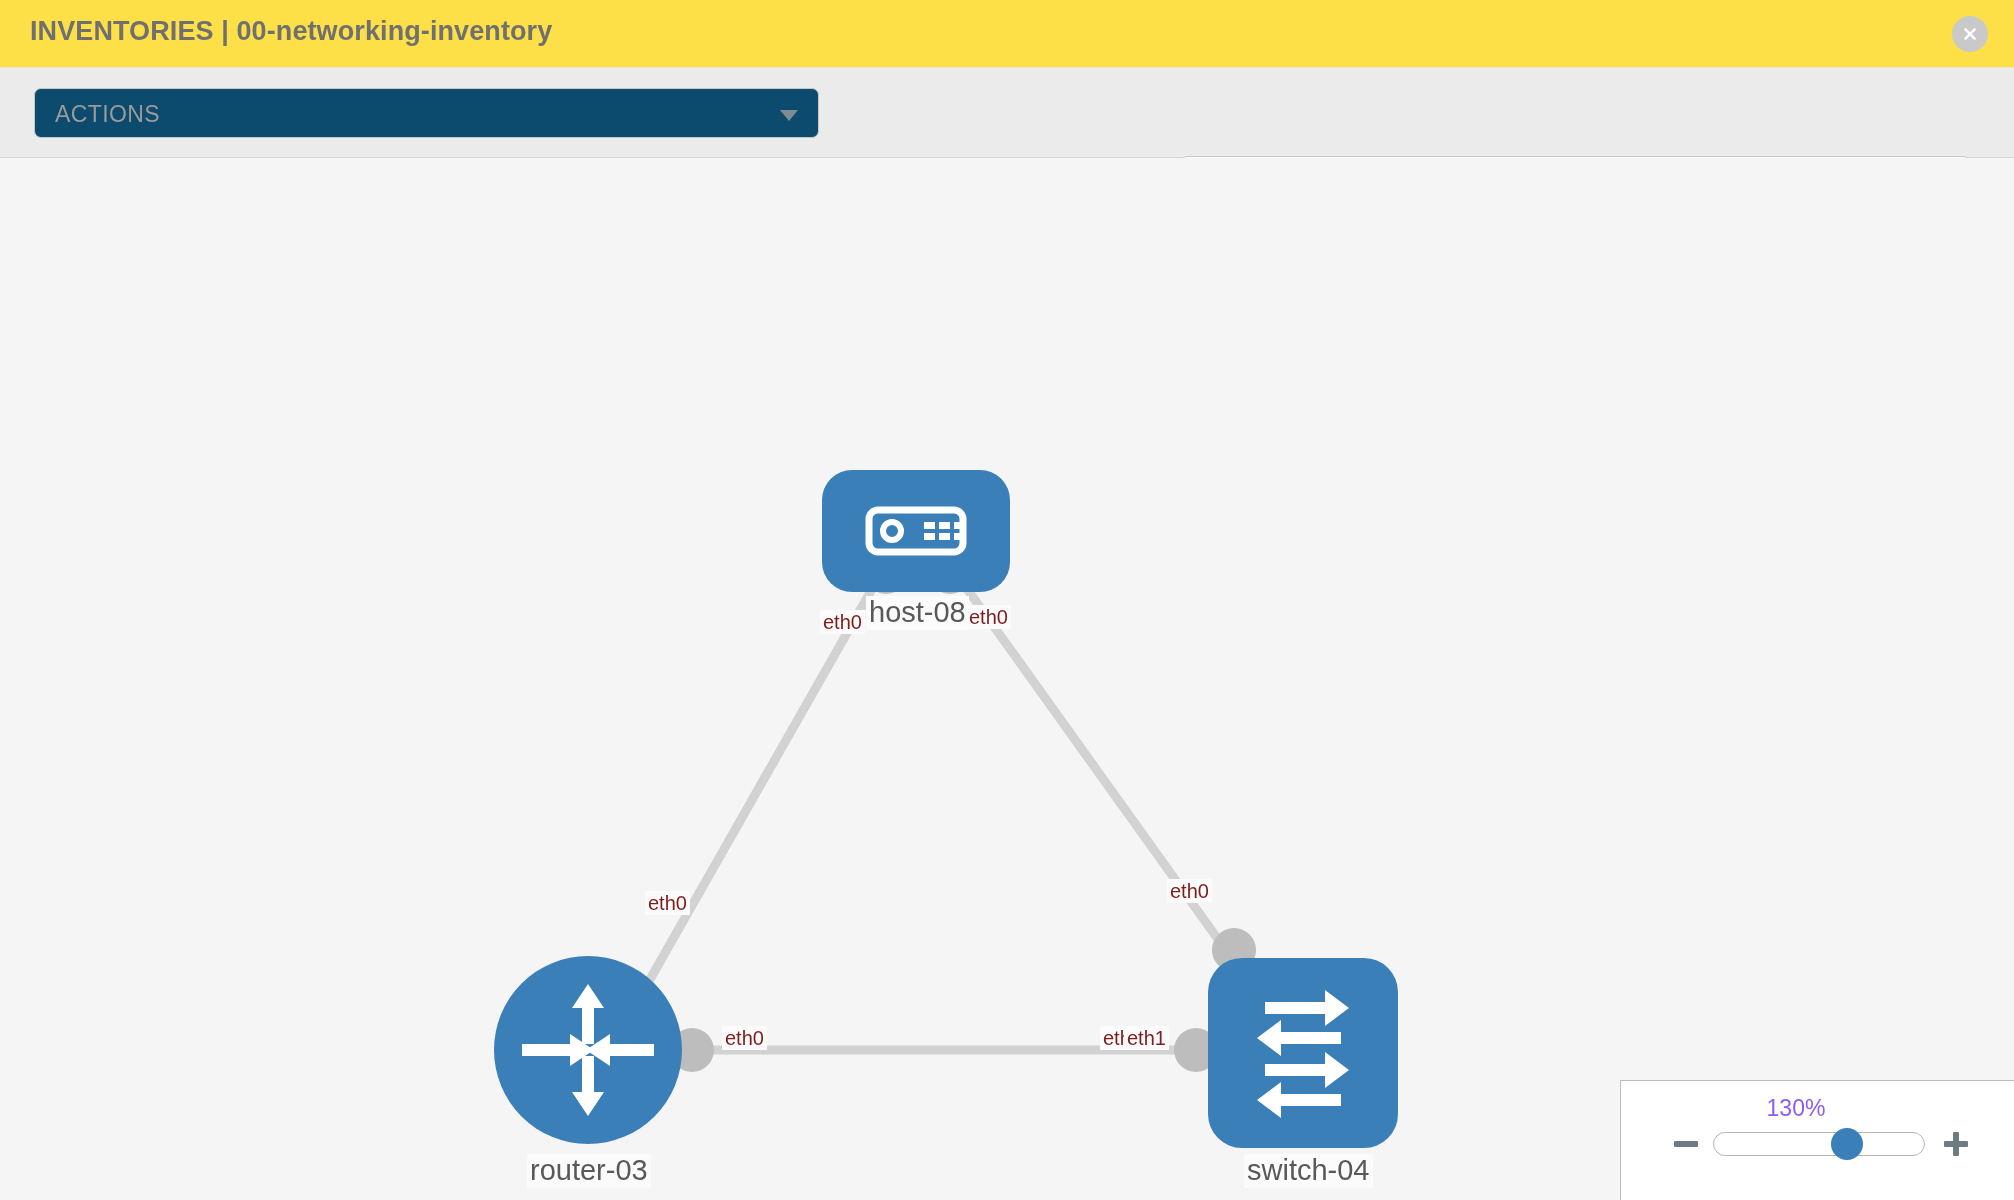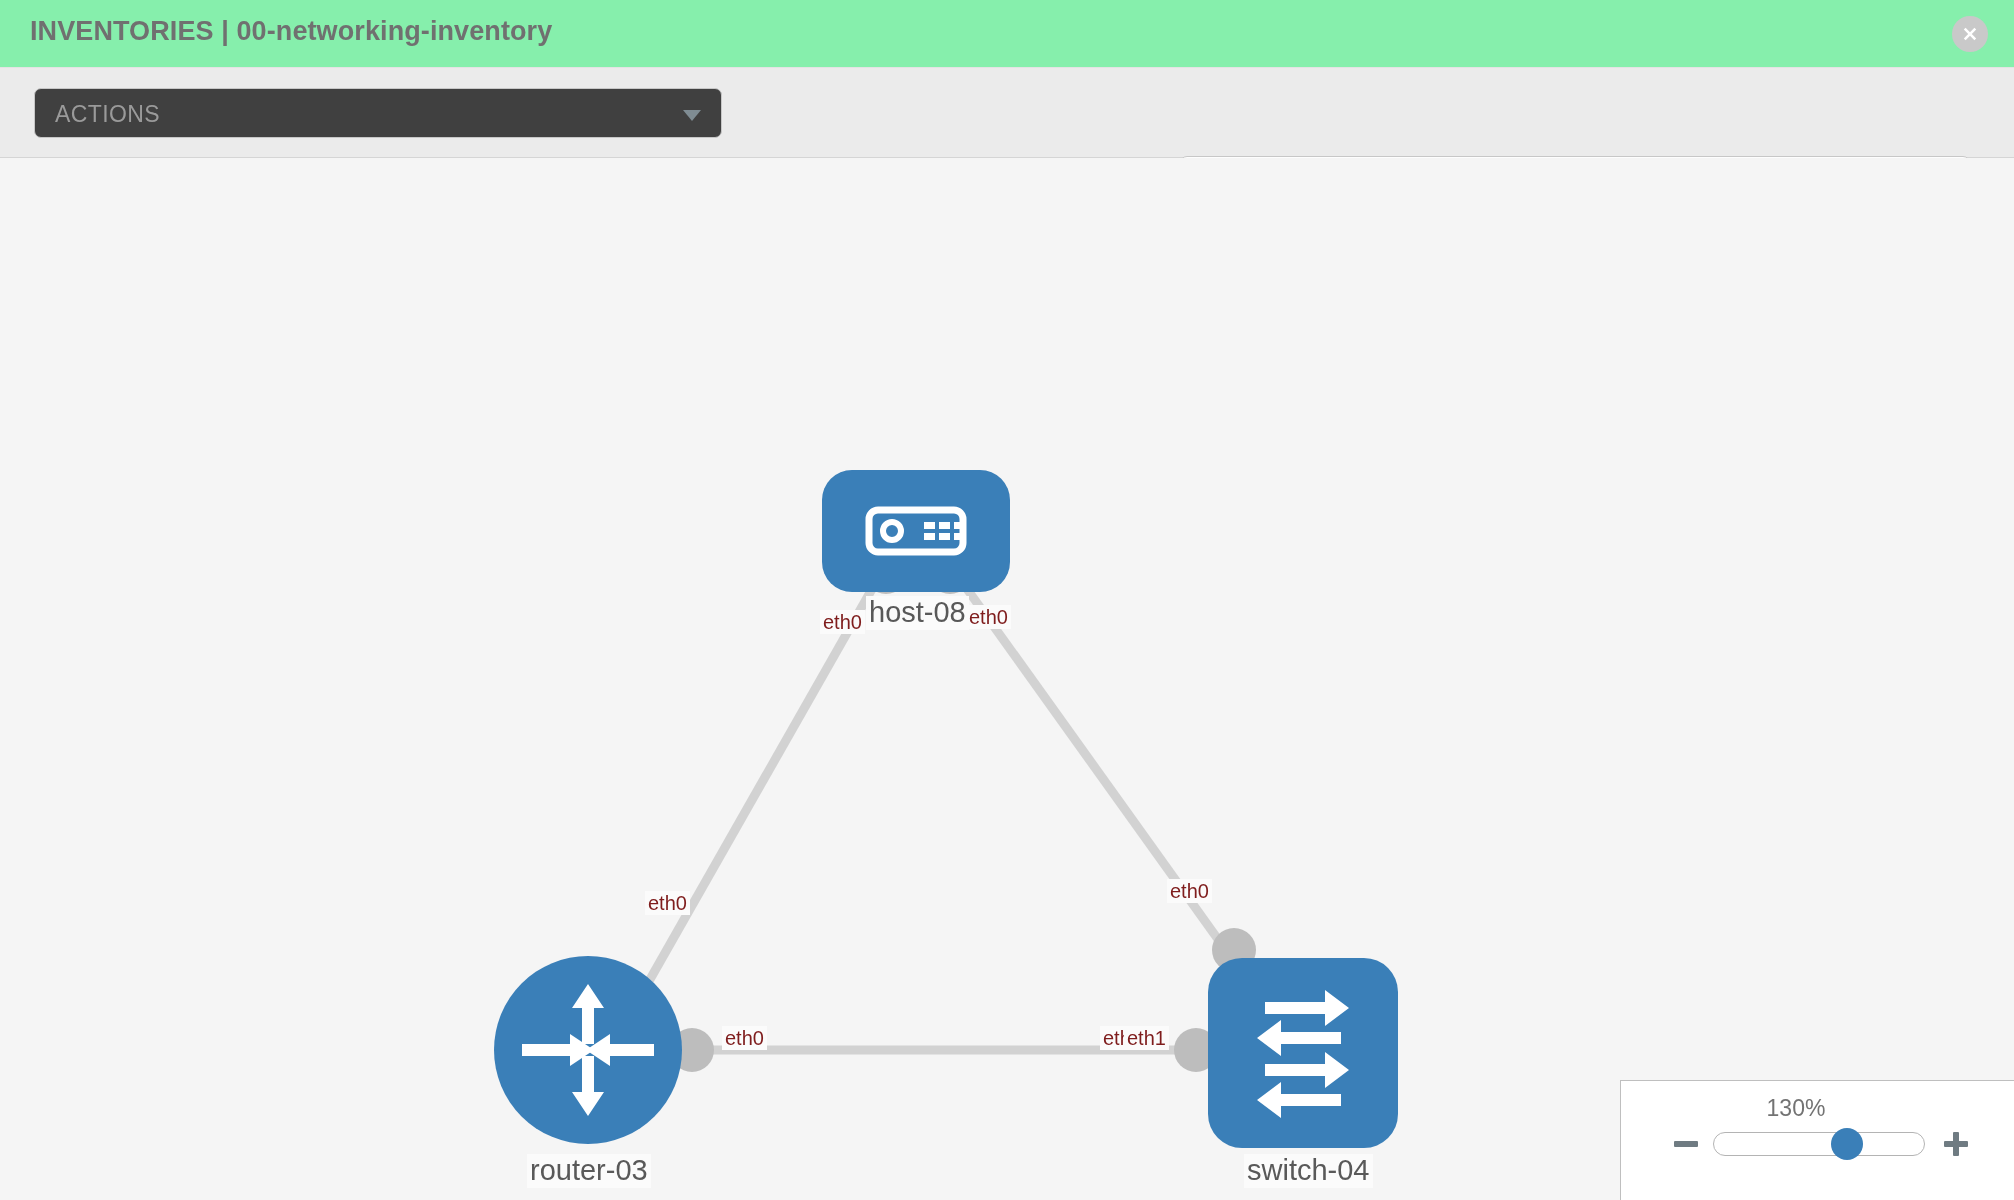--- a/index.html
+++ b/index.html
@@ -18,21 +18,21 @@
     height: 1200px;
     background: #ffffff;
   }
 
   
   .header {
     position: absolute;
     left: 0; top: 0;
     width: 2014px;
     height: 68px;
-    background: #86efac;
+    background: #fde047;
     border-bottom: 1px solid #e3e3e3;
   }
   .header-title {
     position: absolute;
     left: 30px;
     top: 16px;
     font-size: 27px;
     font-weight: bold;
     color: #707070;
     letter-spacing: 0.1px;
@@ -60,23 +60,23 @@
     left: 0; top: 68px;
     width: 2014px;
     height: 90px;
     background: #ebebeb;
     border-bottom: 1px solid #d5d5d5;
   }
   .actions-select {
     position: absolute;
     left: 34px;
     top: 20px;
-    width: 688px;
+    width: 785px;
     height: 50px;
-    background: #404040;
+    background: #0c4a6e;
     border: 1px solid #c7c7c7;
     border-radius: 7px;
     cursor: pointer;
   }
   .actions-label {
     position: absolute;
     left: 20px;
     top: 12px;
     font-size: 23px;
     color: #9a9a9a;
@@ -173,21 +173,21 @@
     border-right: none;
     border-bottom: none;
   }
   .zoom-percent {
     position: absolute;
     top: 14px;
     left: 0;
     width: 350px;
     text-align: center;
     font-size: 23px;
-    color: #737373;
+    color: #8b5cf6;
   }
   .zoom-minus, .zoom-plus {
     position: absolute;
     top: 46px;
     width: 34px;
     height: 34px;
     cursor: pointer;
     display: flex;
     align-items: center;
     justify-content: center;

